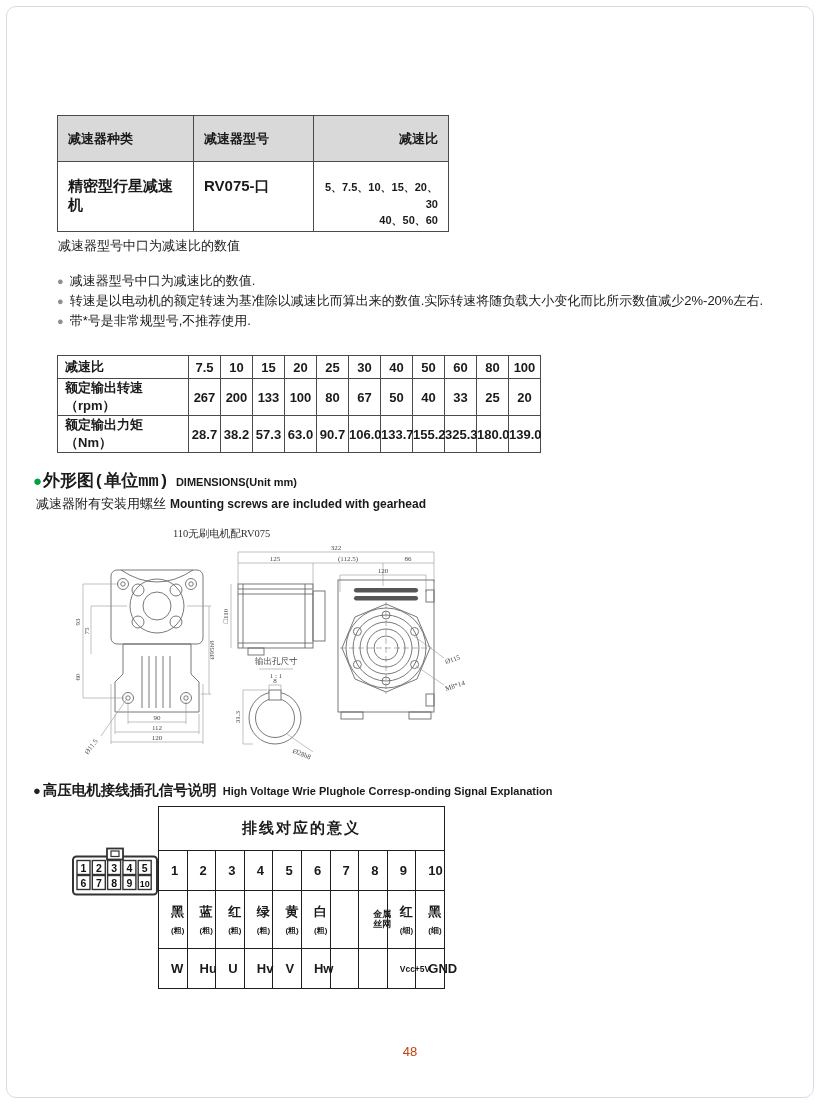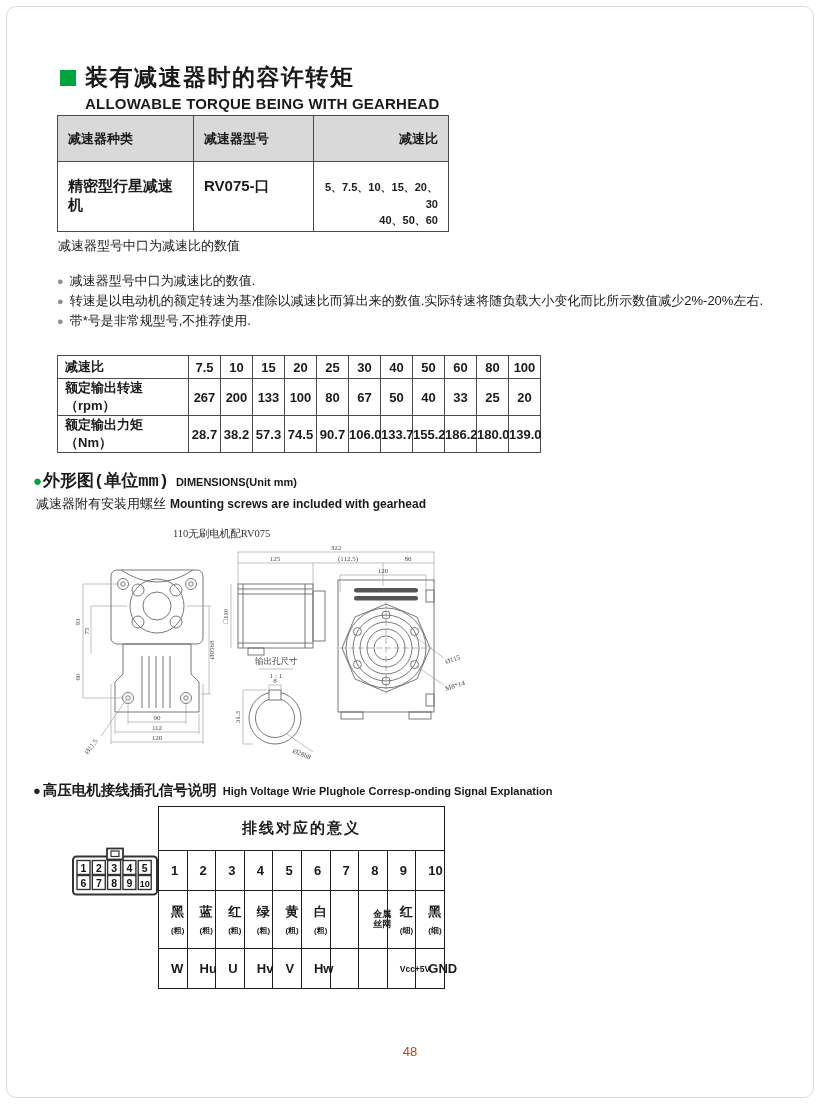--- a/index.html
+++ b/index.html
@@ -74,27 +74,20 @@
   .t3 tr.sigs td.tiny { font-size:8.5px; }
 
   .pagenum { position:absolute; top:1044px; left:0; width:820px; text-align:center; font-size:13px; color:#c2410c; }
 </style>
 </head>
 <body>
 
 <div class="page">
   <div class="frame"></div>
 
-  <div class="title-block">
-    <div class="title-row">
-      <div class="title-sq"></div>
-      <div class="title-zh">装有减速器时的容许转矩</div>
-    </div>
-    <div class="title-en">ALLOWABLE TORQUE BEING WITH GEARHEAD</div>
-  </div>
 
   <table class="t1">
     <colgroup>
         <col style="width:136px">
         <col style="width:120px">
         <col style="width:135px">
       </colgroup>
     <tbody>
         <tr>
       <th>减速器种类</th>
@@ -152,26 +145,26 @@
       <td>40</td>
       <td>33</td>
       <td>25</td>
       <td>20</td>
     </tr>
     <tr>
       <td class="lbl">额定输出力矩（Nm）</td>
       <td>28.7</td>
       <td>38.2</td>
       <td>57.3</td>
-      <td>74.5</td>
+      <td>63.0</td>
       <td>90.7</td>
       <td>106.0</td>
       <td>133.7</td>
       <td>155.2</td>
-      <td>186.2</td>
+      <td>325.3</td>
       <td>180.0</td>
       <td>139.0</td>
     </tr>
   </tbody>
     </table>
 
   <div class="dims-head">
     <span class="dot-green">●</span>
     <span class="dims-zh">外形图(单位mm)</span>
     <span class="dims-en">DIMENSIONS(Unit mm)</span>

